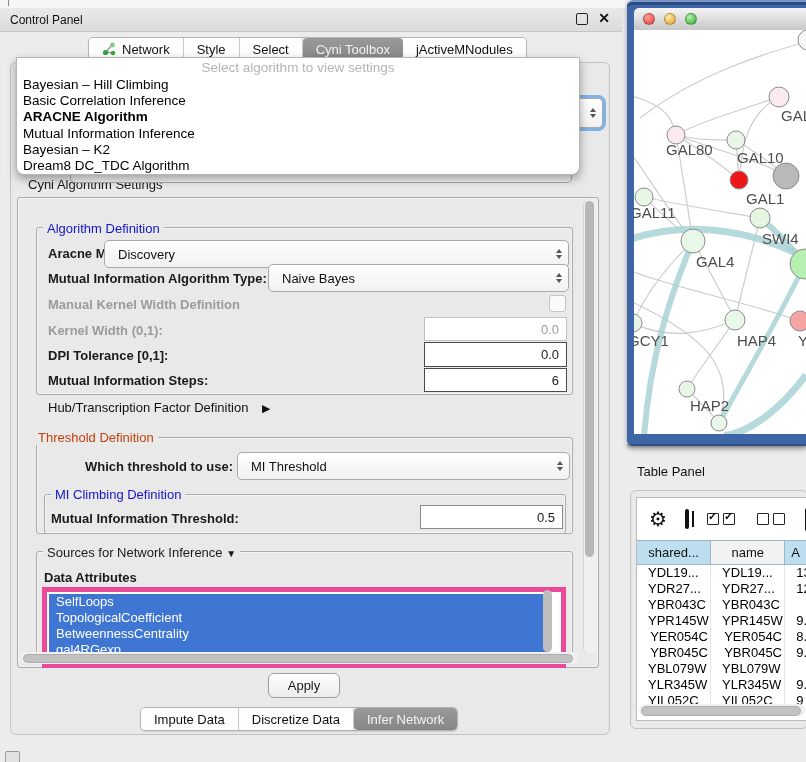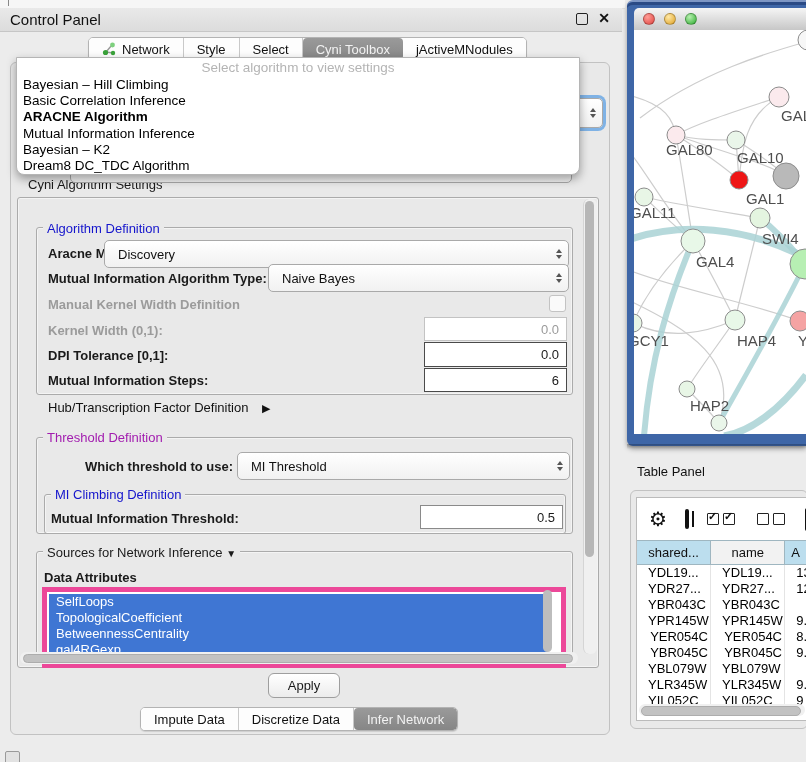--- a/index.html
+++ b/index.html
@@ -5,21 +5,21 @@
   html,body{margin:0;padding:0}
   body{width:806px;height:762px;background:#ececec;font-family:"Liberation Sans",sans-serif;
        overflow:hidden;position:relative;font-size:13px;color:#1a1a1a;}
   .abs{position:absolute}
 
   
   .top-strip{left:0;top:0;width:625px;height:8px;background:#f6f6f6;border-bottom:1px solid #e0e0e0}
   .top-tick{left:8px;top:0;width:1px;height:6px;background:#888}
   .cp-titlebar{left:0;top:8px;width:622px;height:23px;background:linear-gradient(#e9e9e9,#dcdcdc);
                border-bottom:1px solid #c6c6c6;display:flex;align-items:center;}
-  .cp-title{margin-left:10px;font-size:15px;color:#111}
+  .cp-title{margin-left:10px;font-size:12px;color:#111}
   .float-icon{position:absolute;right:34px;top:5px;width:10px;height:10px;border:1.6px solid #222;border-radius:2px}
   .close-icon{position:absolute;right:12px;top:2px;font-size:14px;font-weight:bold;color:#111;cursor:default}
 
   
   .tabbar{display:flex;align-items:stretch;background:#fdfdfd;border:1px solid #b3b3b3;border-radius:5px;
           height:22px;overflow:hidden;box-shadow:0 1px 1px rgba(0,0,0,.12)}
   .tab{display:flex;align-items:center;padding:0 13px;font-size:13px;color:#111;border-right:1px solid #c9c9c9;
        background:#fdfdfd;white-space:nowrap}
   .tab:last-child{border-right:none}
   .tab.sel{background:linear-gradient(#9a9a9a,#868686);color:#f3f3f3;border-right:none;border-radius:4px}
@@ -211,21 +211,21 @@
 
 <div class="lbl" style="left:48px;top:373px">Mutual Information Steps:</div>
 <div class="field en" style="left:424px;top:368px;width:143px;height:24px">6</div>
 
 <div class="abs" style="left:48px;top:400px;font-size:13px;color:#111">
   <span>Hub/Transcription Factor Definition</span>
   <span style="margin-left:10px;font-size:11px">▶</span>
 </div>
 
 <div class="group" style="left:36px;top:437px;width:535px;height:95px"></div>
-<div class="group-title" style="left:43px;top:430px;color:#a21caf">Threshold Definition</div>
+<div class="group-title" style="left:34px;top:430px;color:#c2410c">Threshold Definition</div>
 
 <div class="lbl" style="left:85px;top:459px">Which threshold to use:</div>
 <div class="combo" style="left:237px;top:452px;width:331px;height:26px">
   <span class="clabel">MI Threshold</span>
   <span class="stepper">
       <span class="tri-up"></span>
       <span class="tri-down"></span>
     </span>
 </div>
 

